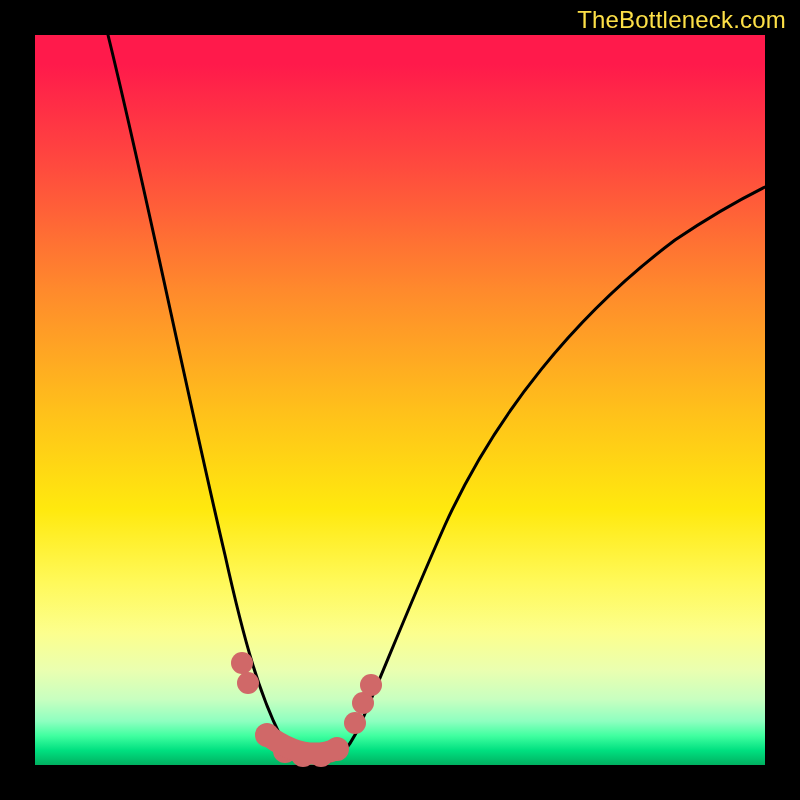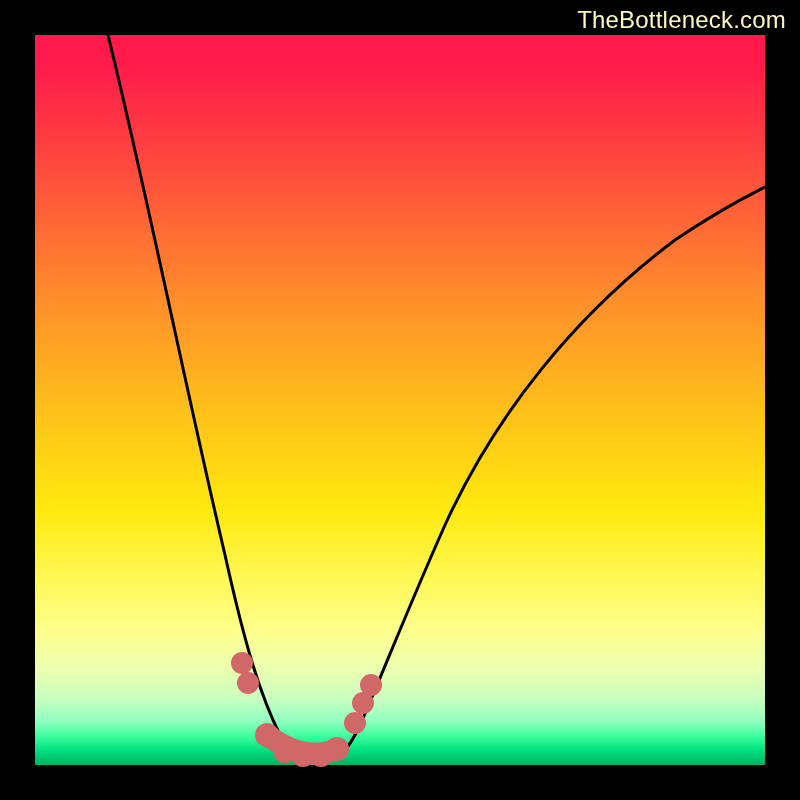--- a/index.html
+++ b/index.html
@@ -40,21 +40,21 @@
       #00e080 98%,
       #00b060 100%
     );
   }
   .watermark {
     position: absolute;
     top: 6px;
     right: 14px;
     font-family: Arial, Helvetica, sans-serif;
     font-size: 24px;
-    color: #fef9c3;
+    color: #fde047;
     font-weight: 500;
     letter-spacing: 0.2px;
     user-select: none;
   }
   svg.curves {
     position: absolute;
     left: 35px;
     top: 35px;
     width: 730px;
     height: 730px;

